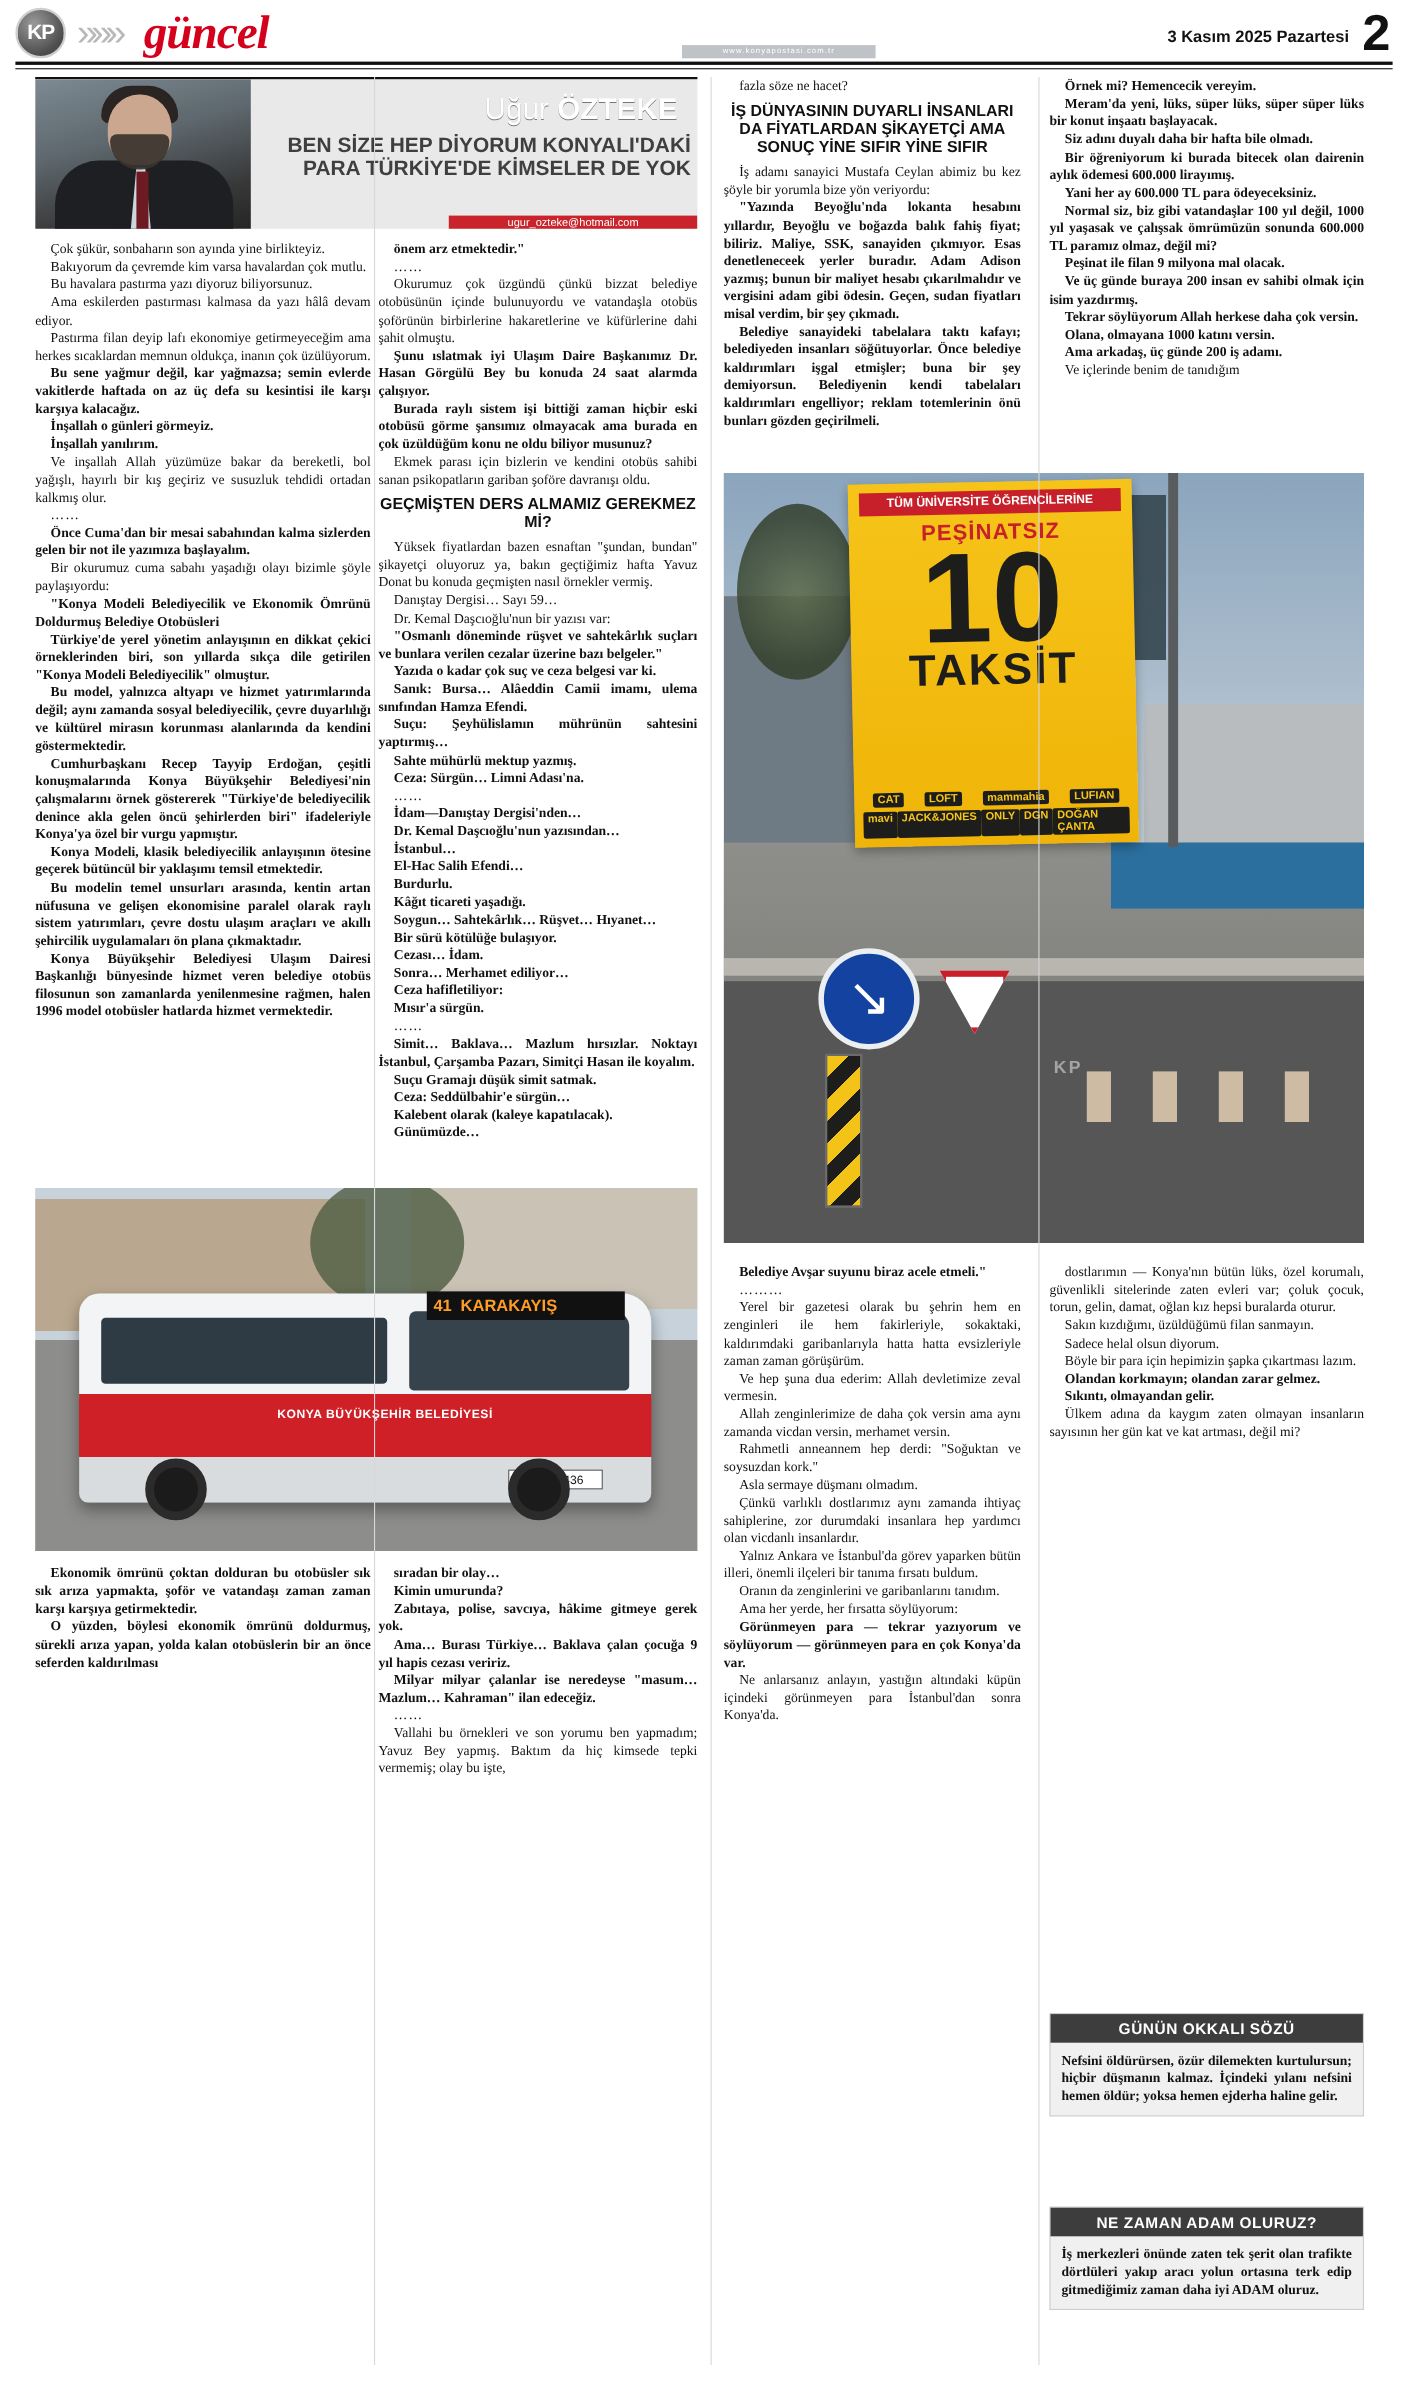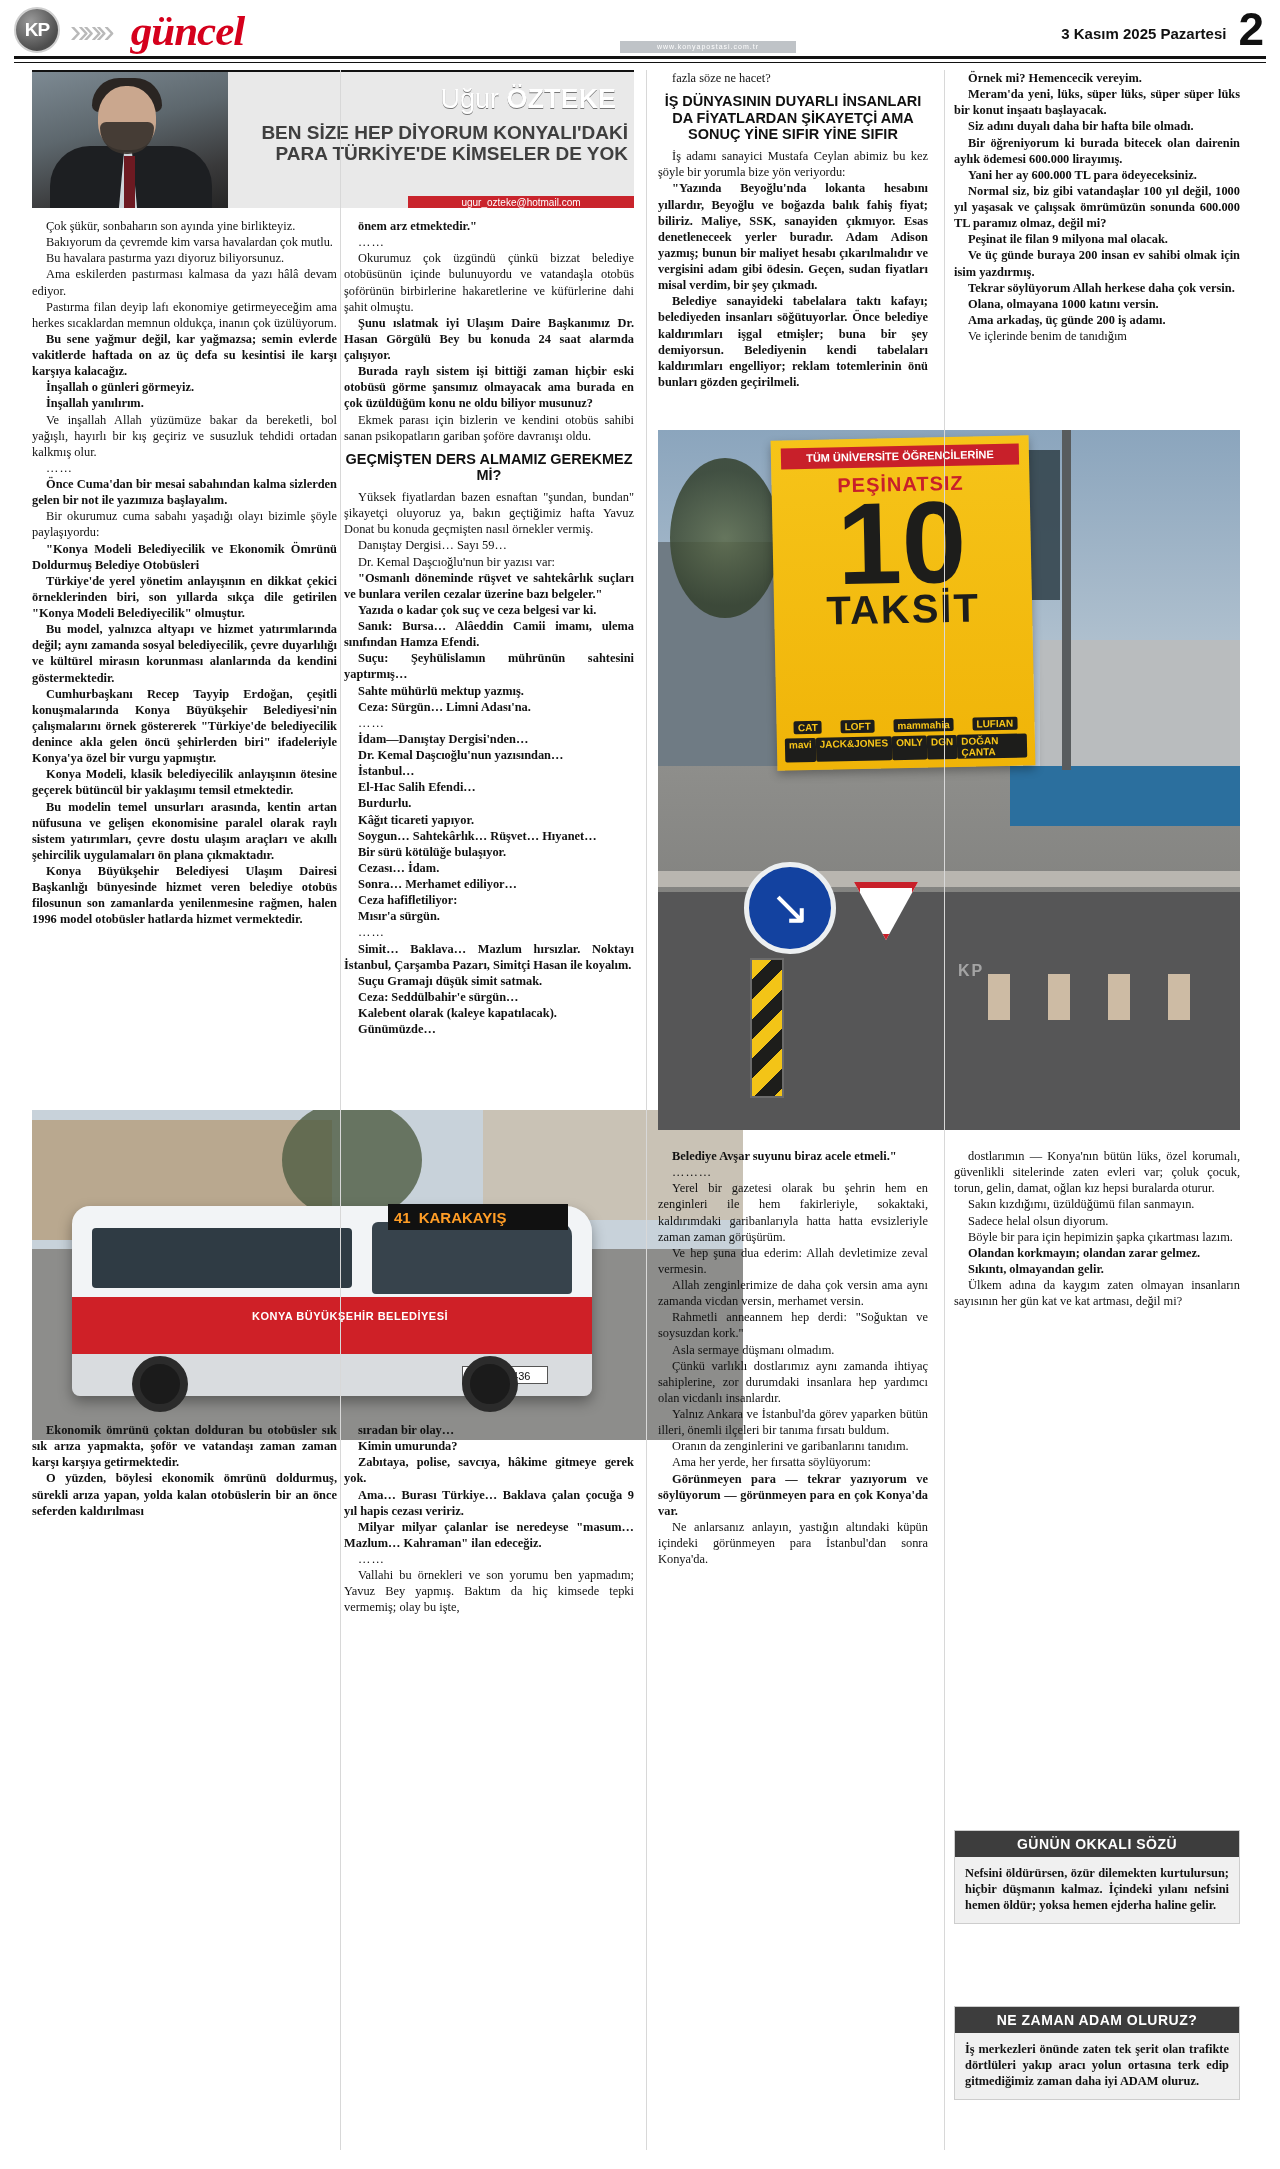--- a/index.html
+++ b/index.html
@@ -149,21 +149,21 @@
   .bn-stripe {
     position:absolute; left:92px; top:528px; width:34px; height:140px;
     background:repeating-linear-gradient(135deg,#f3c417 0 14px,#1d1d1b 14px 28px);
     border:2px solid #6b6b6b;
   }
   .bn-bollard { position:absolute; bottom:110px; width:22px; height:46px; background:#cdbba4; }
   .bn-watermark { position:absolute; left:300px; bottom:150px; color:#e4e4e4; opacity:.55;
     font-family:"Liberation Sans", sans-serif; font-size:16px; font-weight:bold; letter-spacing:2px;}
 
   .img-bus {
-    position:absolute; left:18px; top:1040px; width:711px; height:330px;
+    position:absolute; left:18px; top:1010px; width:602px; height:330px;
     background:linear-gradient(#c8d2da 0 42%, #8d8d8b 42% 100%);
     overflow:hidden;
   }
   .bus-bg-build { position:absolute; left:0; top:10px; width:300px; height:120px; background:#b9a88f; }
   .bus-bg-build2 { position:absolute; right:0; top:0; width:260px; height:110px; background:#c9c2b5; }
   .bus-tree { position:absolute; left:250px; top:-10px; width:140px; height:120px; background:#4f5c42; border-radius:50%; opacity:.8;}
   .bus {
     position:absolute; left:40px; top:96px; width:520px; height:190px;
     background:linear-gradient(#f2f4f6 0 48%, #cf2027 48% 78%, #d9dcdf 78% 100%);
     border-radius:18px 26px 8px 8px;
@@ -296,21 +296,21 @@
     <p class="b">Sanık: Bursa… Alâeddin Camii imamı, ulema sınıfından Hamza Efendi.</p>
     <p class="b">Suçu: Şeyhülislamın mührünün sahtesini yaptırmış…</p>
     <p class="b">Sahte mühürlü mektup yazmış.</p>
     <p class="b">Ceza: Sürgün… Limni Adası'na.</p>
     <p class="dots">……</p>
     <p class="b">İdam—Danıştay Dergisi'nden…</p>
     <p class="b">Dr. Kemal Daşcıoğlu'nun yazısından…</p>
     <p class="b">İstanbul…</p>
     <p class="b">El-Hac Salih Efendi…</p>
     <p class="b">Burdurlu.</p>
-    <p class="b">Kâğıt ticareti yapıyor.</p>
+    <p class="b">Kâğıt ticareti yaşadığı.</p>
     <p class="b">Soygun… Sahtekârlık… Rüşvet… Hıyanet…</p>
     <p class="b">Bir sürü kötülüğe bulaşıyor.</p>
     <p class="b">Cezası… İdam.</p>
     <p class="b">Sonra… Merhamet ediliyor…</p>
     <p class="b">Ceza hafifletiliyor:</p>
     <p class="b">Mısır'a sürgün.</p>
     <p class="dots">……</p>
     <p class="b">Simit… Baklava… Mazlum hırsızlar. Noktayı İstanbul, Çarşamba Pazarı, Simitçi Hasan ile koyalım.</p>
     <p class="b">Suçu Gramajı düşük simit satmak.</p>
     <p class="b">Ceza: Seddülbahir'e sürgün…</p>

